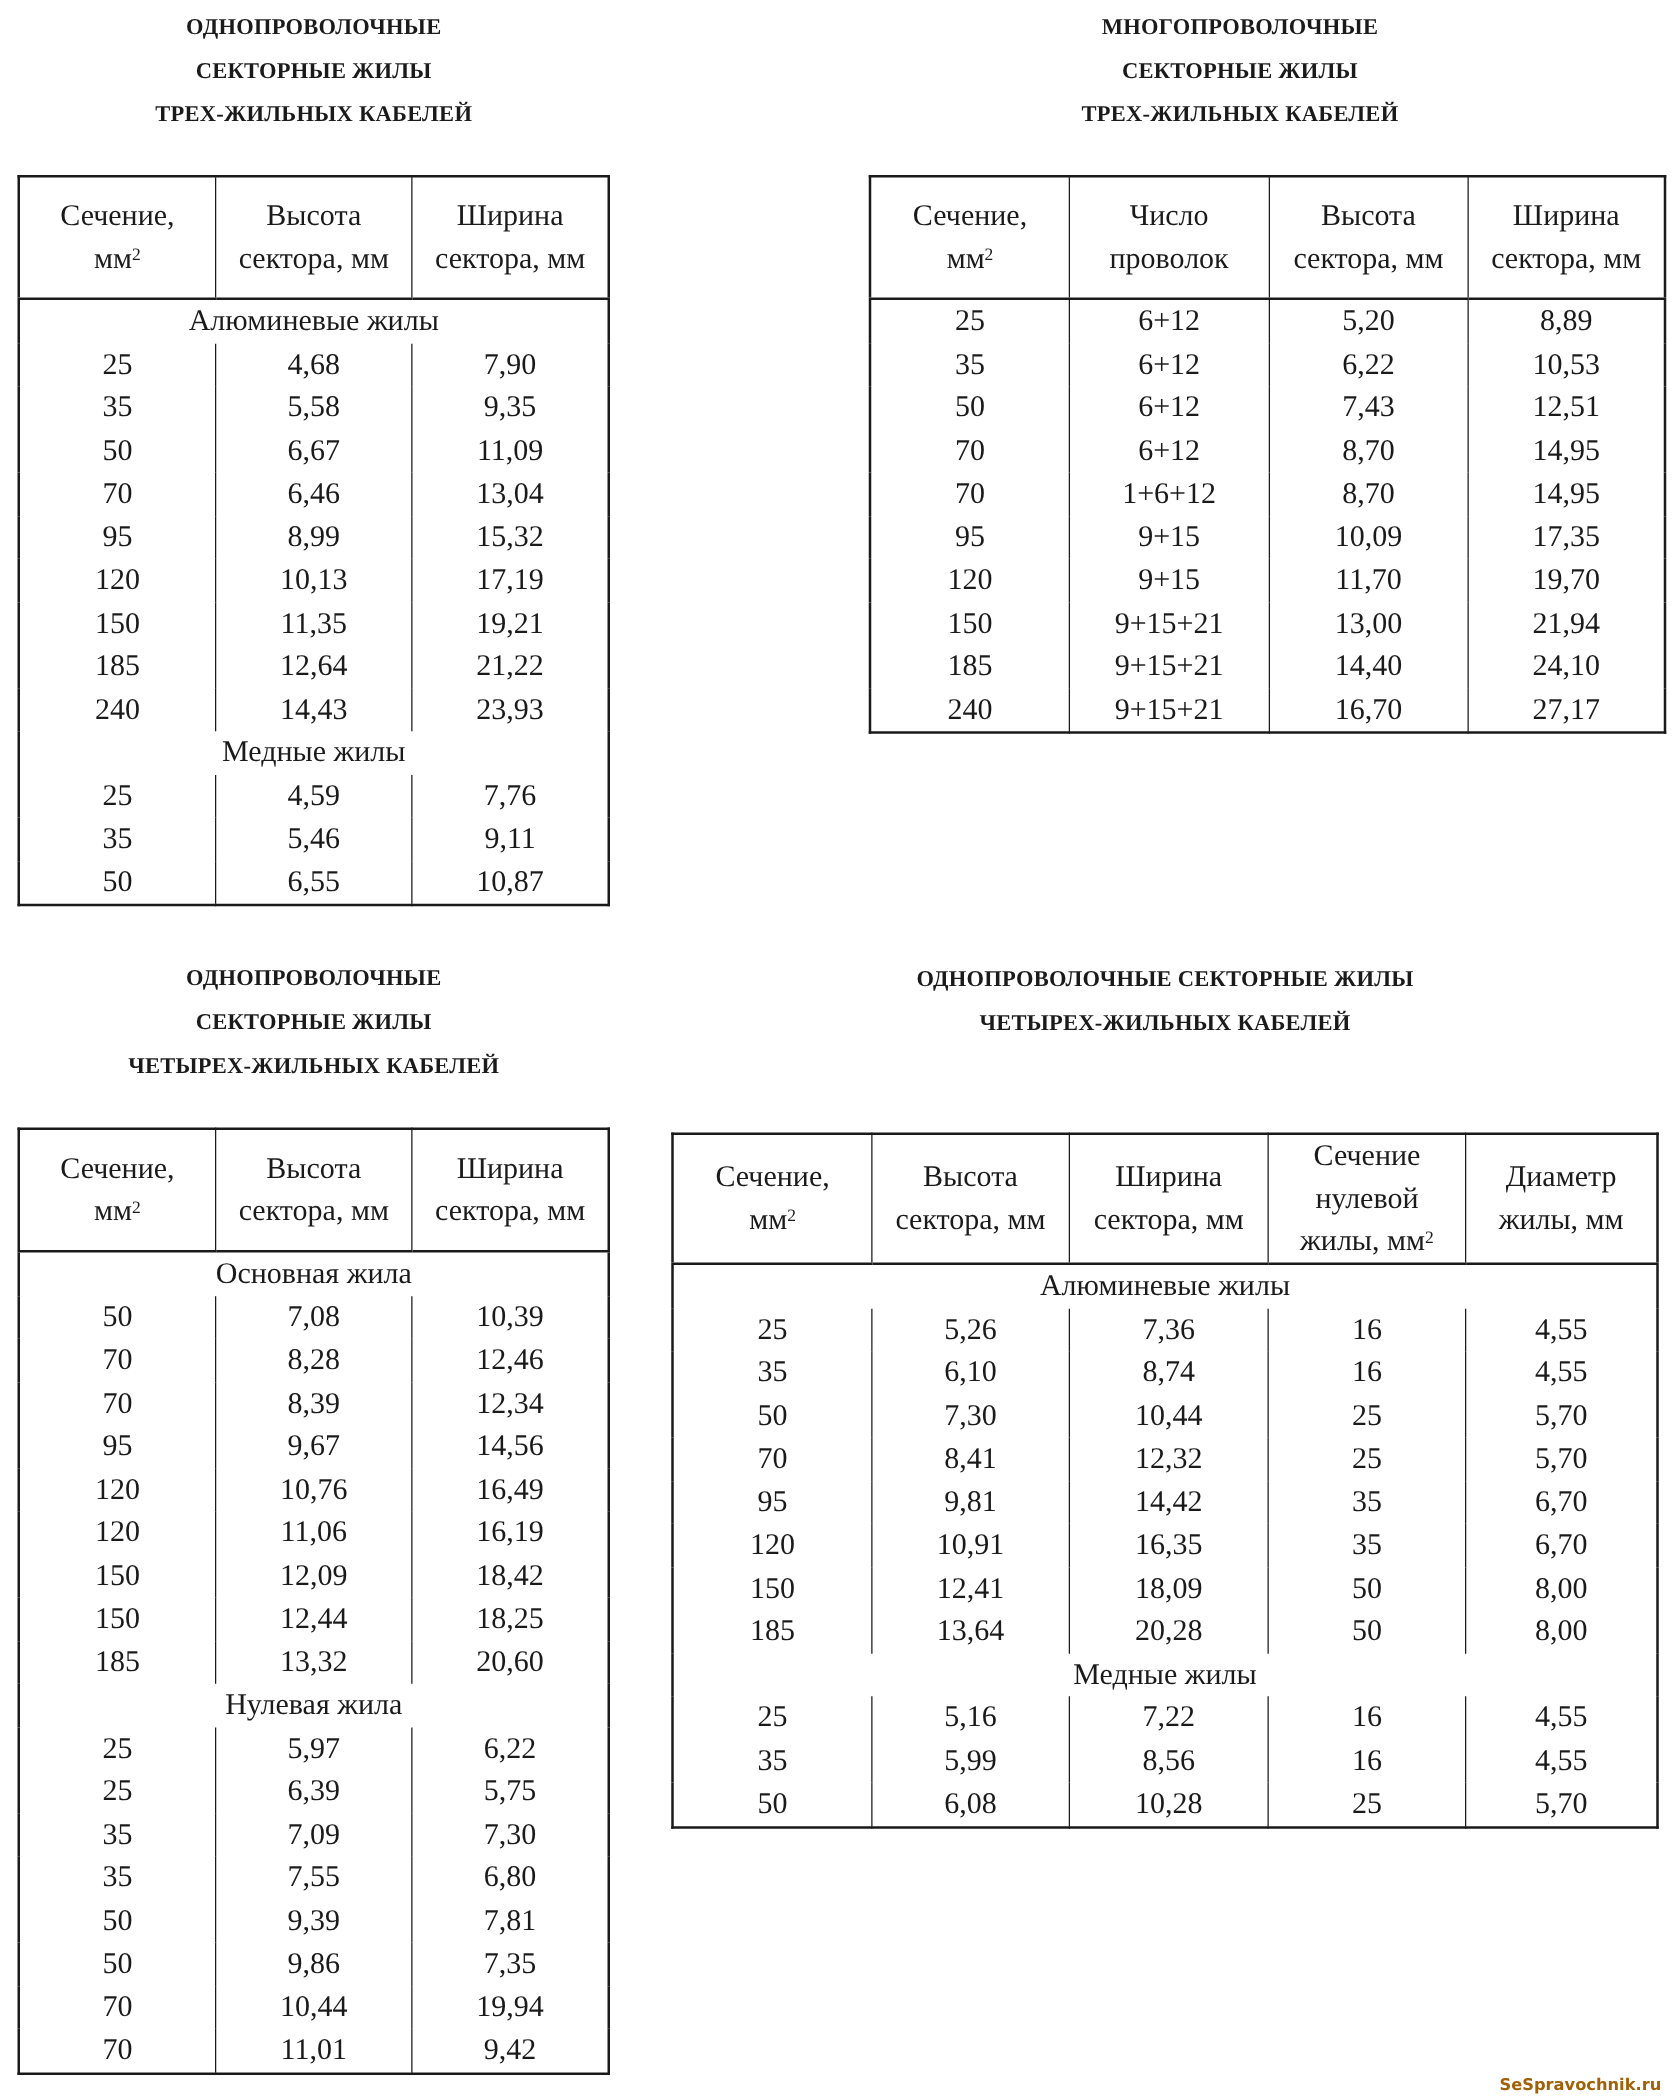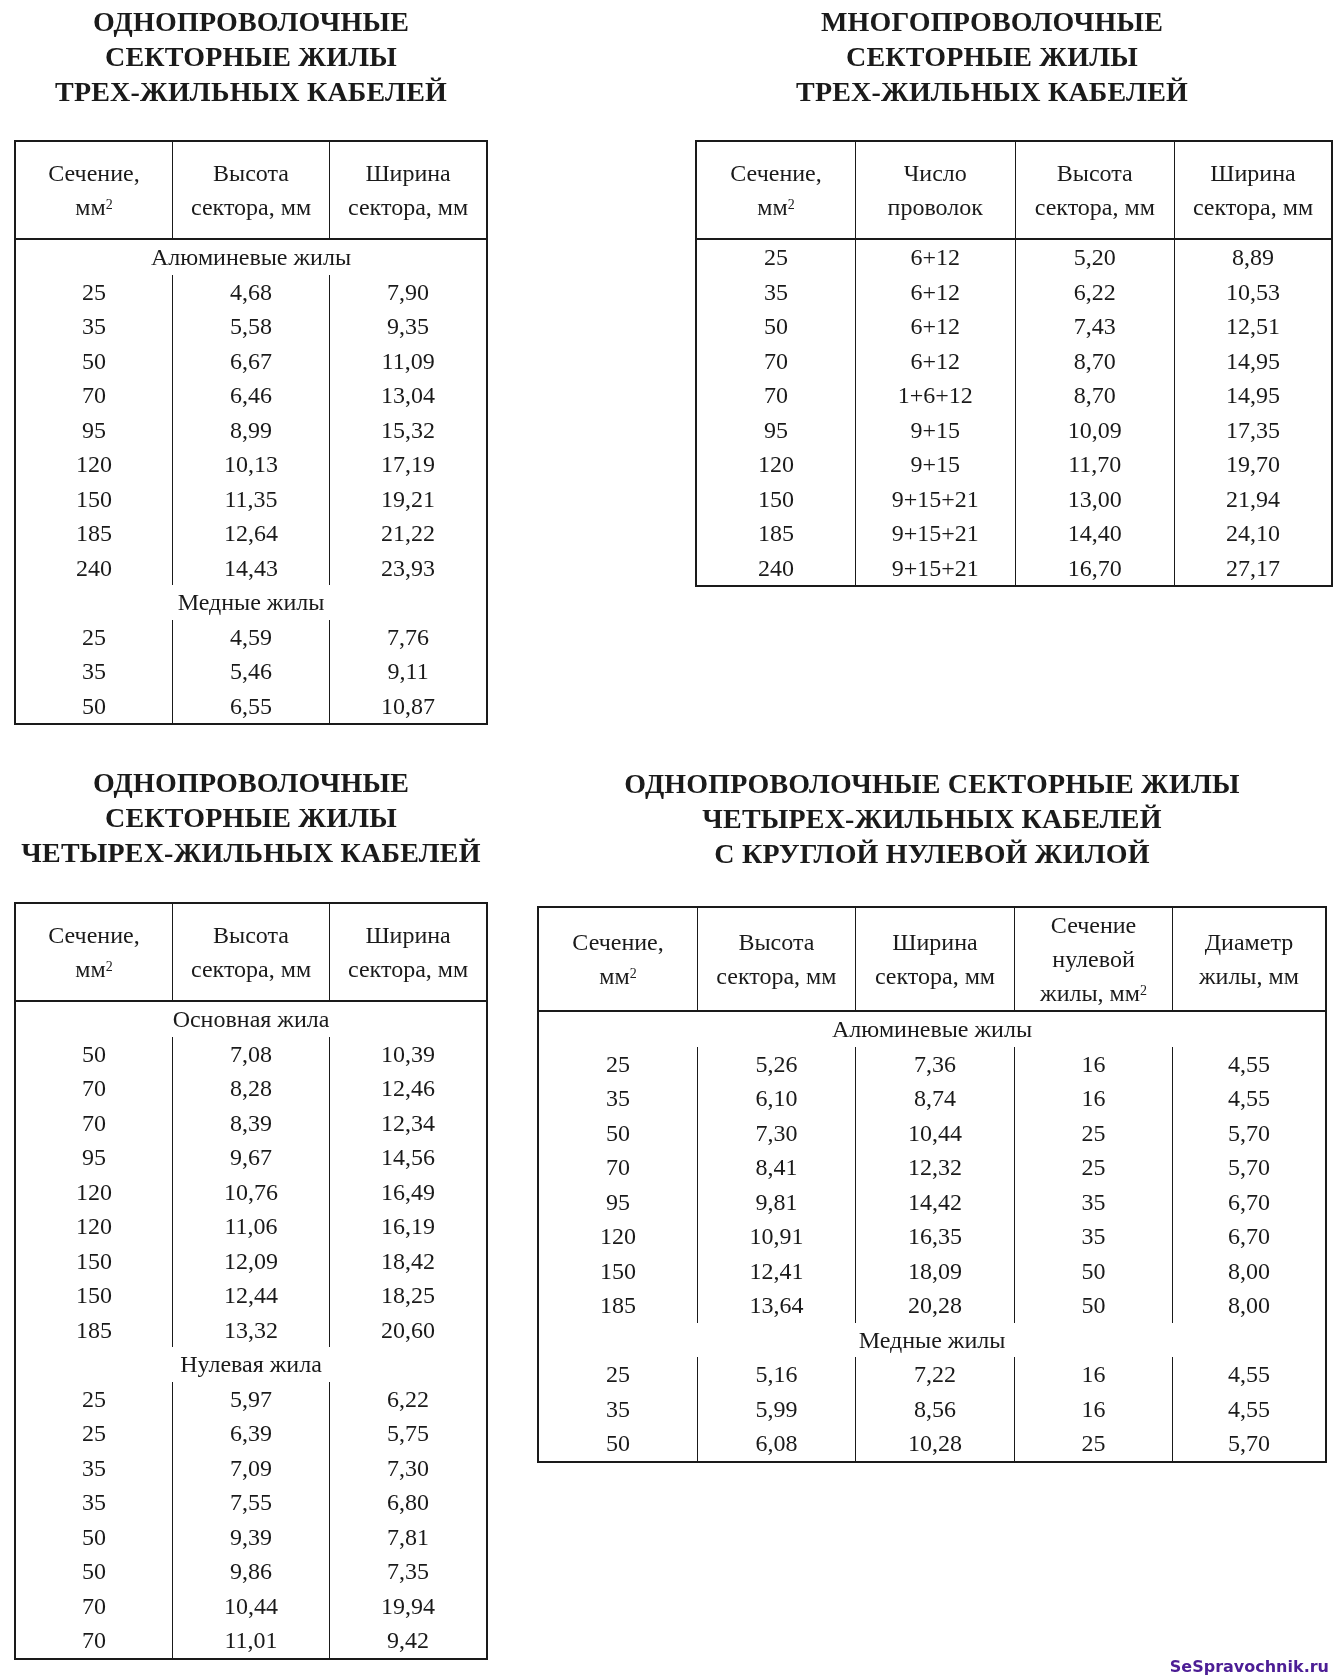--- a/index.html
+++ b/index.html
@@ -1,33 +1,33 @@
 <!DOCTYPE html>
 <html><head>
 <meta charset="utf-8">
 <style>
   html, body { margin: 0; padding: 0; background: #ffffff; }
   body { width: 1343px; height: 1680px; position: relative; overflow: hidden;
          font-family: "Liberation Serif", "DejaVu Serif", serif; color: #1a1a1a; }
   .block { position: absolute; }
-  .title { text-align: center; font-weight: bold; font-size: 28px; line-height: 35px;
+  .title { text-align: center; font-weight: bold; font-size: 18px; line-height: 35px;
            letter-spacing: 0.2px; }
   .title div { white-space: nowrap; }
   table { border-collapse: collapse; position: absolute; font-size: 24px; }
   table.t { border: 2px solid #1a1a1a; }
   th { font-weight: normal; border: 1.5px solid #1a1a1a; vertical-align: middle;
        line-height: 34px; padding: 0; }
   thead tr th { border-bottom: 2px solid #1a1a1a; }
   td { text-align: center; padding: 0; height: 34.5px; line-height: 34px; }
   td.c { border-left: 1.5px solid #1a1a1a; }
   td.sec { border-left: none; }
   tr.group td { border: none; }
   sup { font-size: 14px; vertical-align: top; position: relative; top: -2px; }
   .watermark { position: absolute; right: 14px; bottom: 4px; font-family: "DejaVu Sans", sans-serif;
-               font-weight: bold; font-size: 16px; color: #4c1d95; }
+               font-weight: bold; font-size: 13px; color: #a16207; }
 </style>
 </head>
 <body>
 
 <div class="block title" style="left:14px; top:4px; width:474px;">
   <div>ОДНОПРОВОЛОЧНЫЕ</div>
   <div>СЕКТОРНЫЕ ЖИЛЫ</div>
   <div>ТРЕХ-ЖИЛЬНЫХ  КАБЕЛЕЙ</div>
 </div>
 <table class="t" id="tbl0" style="left:14px; top:140px; width:474px;">
@@ -336,21 +336,20 @@
         <td class="sec">70</td>
         <td class="c">11,01</td>
         <td class="c">9,42</td>
       </tr>
     </tbody>
   </table>
 
 <div class="block title" style="left:537px; top:766px; width:790px;">
   <div>ОДНОПРОВОЛОЧНЫЕ СЕКТОРНЫЕ ЖИЛЫ</div>
   <div>ЧЕТЫРЕХ-ЖИЛЬНЫХ  КАБЕЛЕЙ</div>
-  <div>С КРУГЛОЙ НУЛЕВОЙ ЖИЛОЙ</div>
 </div>
 <table class="t" id="tbl3" style="left:537px; top:906px; width:790px;">
     <colgroup>
       <col style="width:160px">
       <col style="width:158px">
       <col style="width:160px">
       <col style="width:158px">
       <col style="width:154px">
     </colgroup>
     <thead>

